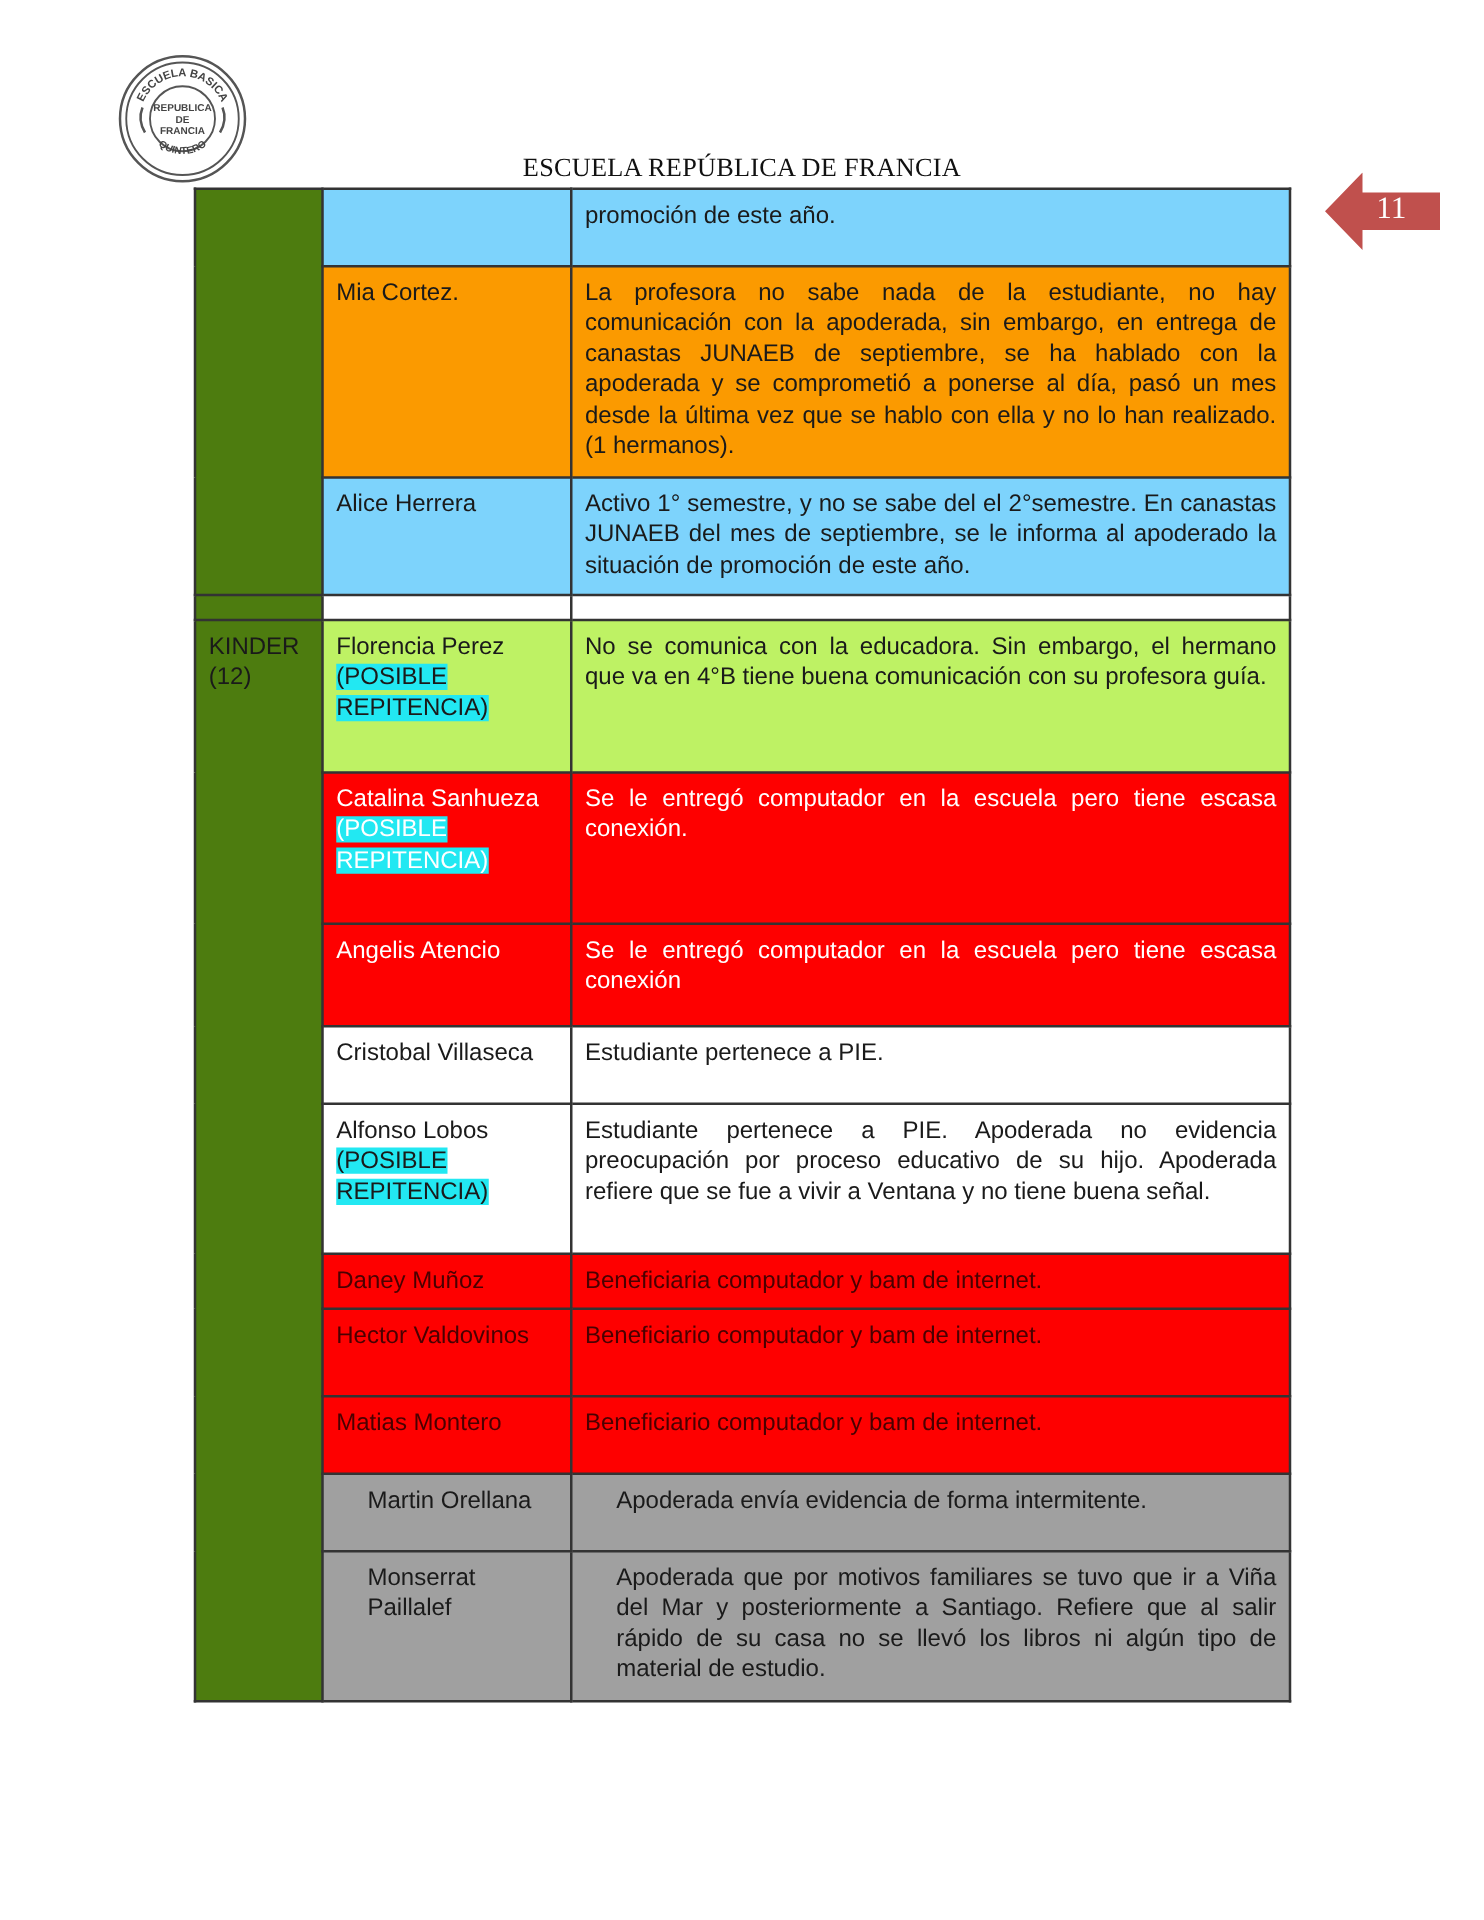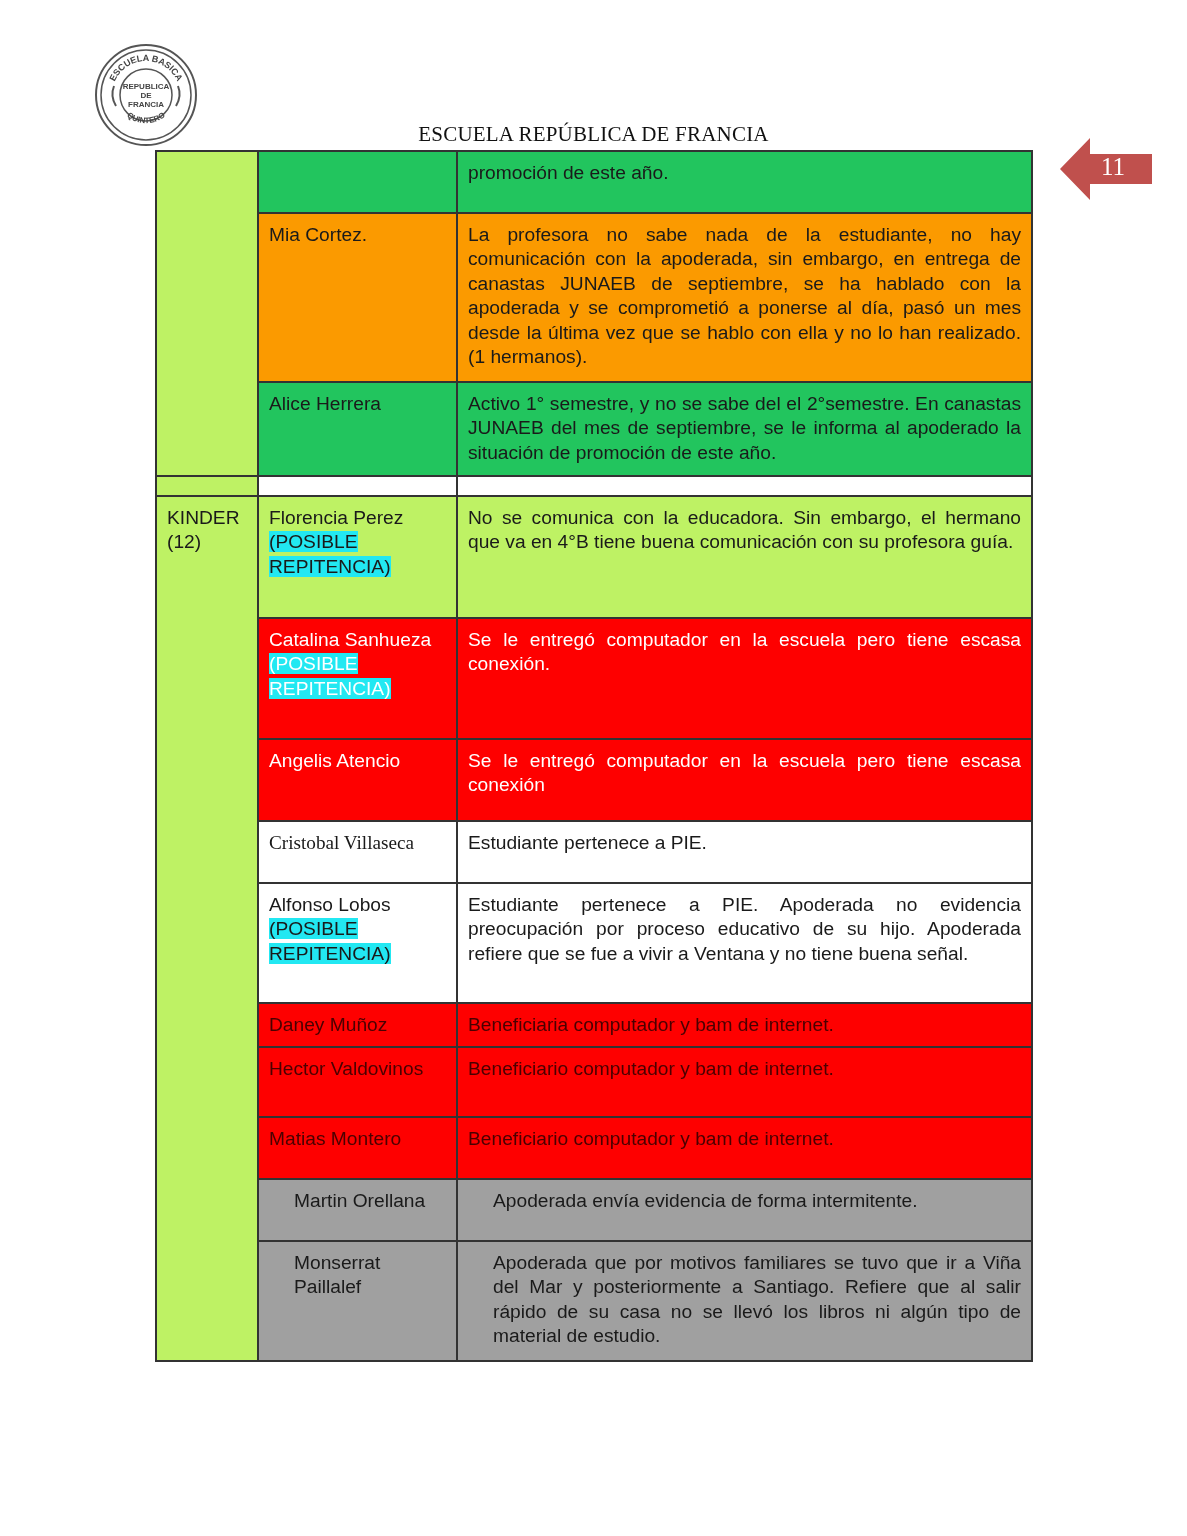--- a/index.html
+++ b/index.html
@@ -3,24 +3,24 @@
 <meta charset="utf-8">
 <style>
   html, body { margin: 0; padding: 0; background: #ffffff; }
   body { width: 1187px; height: 1536px; position: relative; overflow: hidden; font-family: "Liberation Sans", sans-serif; }
   .seal { position: absolute; left: 92px; top: 42px; width: 108px; height: 106px; }
   .doc-title { position: absolute; left: 0; width: 1187px; top: 122px; text-align: center; font-family: "Liberation Serif", serif; font-size: 21px; color: #111; letter-spacing: 0.2px; }
   .page-arrow { position: absolute; left: 1060px; top: 138px; width: 92px; height: 62px; }
   .page-num { position: absolute; left: 1093px; top: 153px; width: 40px; text-align: center; font-family: "Liberation Serif", serif; font-size: 25px; color: #ffffff; }
   table.report { position: absolute; left: 155px; top: 150px; width: 878px; border-collapse: collapse; table-layout: fixed; }
   table.report td { border: 2px solid #333; vertical-align: top; padding: 9px 10px 6px 10px; font-size: 19.2px; line-height: 24.4px; color: #1a1a1a; }
-  td.c1 { width: 80px; background: #bef264; }
+  td.c1 { width: 80px; background: #4d7c0f; }
   td.c2 { width: 177px; }
   td.c3 { text-align: justify; }
-  tr.gray-light td.c2, tr.gray-light td.c3 { background: #22c55e; }
+  tr.gray-light td.c2, tr.gray-light td.c3 { background: #7dd3fc; }
   tr.orange td.c2, tr.orange td.c3 { background: #fb9a00; }
   tr.yellow td.c2, tr.yellow td.c3 { background: #bef264; }
   tr.red td.c2, tr.red td.c3 { background: #fe0000; color: #fff; }
   tr.red-dark td.c2, tr.red-dark td.c3 { background: #fe0000; color: #4a0000; }
   tr.white td.c2, tr.white td.c3 { background: #fff; }
   tr.gray td.c2, tr.gray td.c3 { background: #a0a0a0; padding-left: 35px; }
   td.grade { border-top: none; border-bottom: none; }
   .flag { background: #22e8f2; }
   tr.red .flag { color: #fff; }
 </style>
@@ -83,21 +83,21 @@
     </tr>
     <tr class="red" style="height:121px;">
       <td class="c2"><span>Catalina Sanhueza</span><br><span class="flag">(POSIBLE REPITENCIA)</span></td>
       <td class="c3"><span>Se le entregó computador en la escuela pero tiene escasa conexión.</span></td>
     </tr>
     <tr class="red" style="height:82px;">
       <td class="c2"><span>Angelis Atencio</span></td>
       <td class="c3"><span>Se le entregó computador en la escuela pero tiene escasa conexión</span></td>
     </tr>
     <tr class="white" style="height:62px;">
-      <td class="c2" style="padding-right:21px;font-family:Liberation Serif, serif;"><span>Cristobal Villaseca</span></td>
+      <td class="c2" style="padding-right:21px;"><span>Cristobal Villaseca</span></td>
       <td class="c3"><span>Estudiante pertenece a PIE.</span></td>
     </tr>
     <tr class="white" style="height:120px;">
       <td class="c2"><span>Alfonso Lobos</span><br><span class="flag">(POSIBLE REPITENCIA)</span></td>
       <td class="c3"><span>Estudiante pertenece a PIE. Apoderada no evidencia preocupación por proceso educativo de su hijo. Apoderada refiere que se fue a vivir a Ventana y no tiene buena señal.</span></td>
     </tr>
     <tr class="red-dark" style="height:44px;">
       <td class="c2"><span>Daney Muñoz</span></td>
       <td class="c3"><span>Beneficiaria computador y bam de internet.</span></td>
     </tr>

